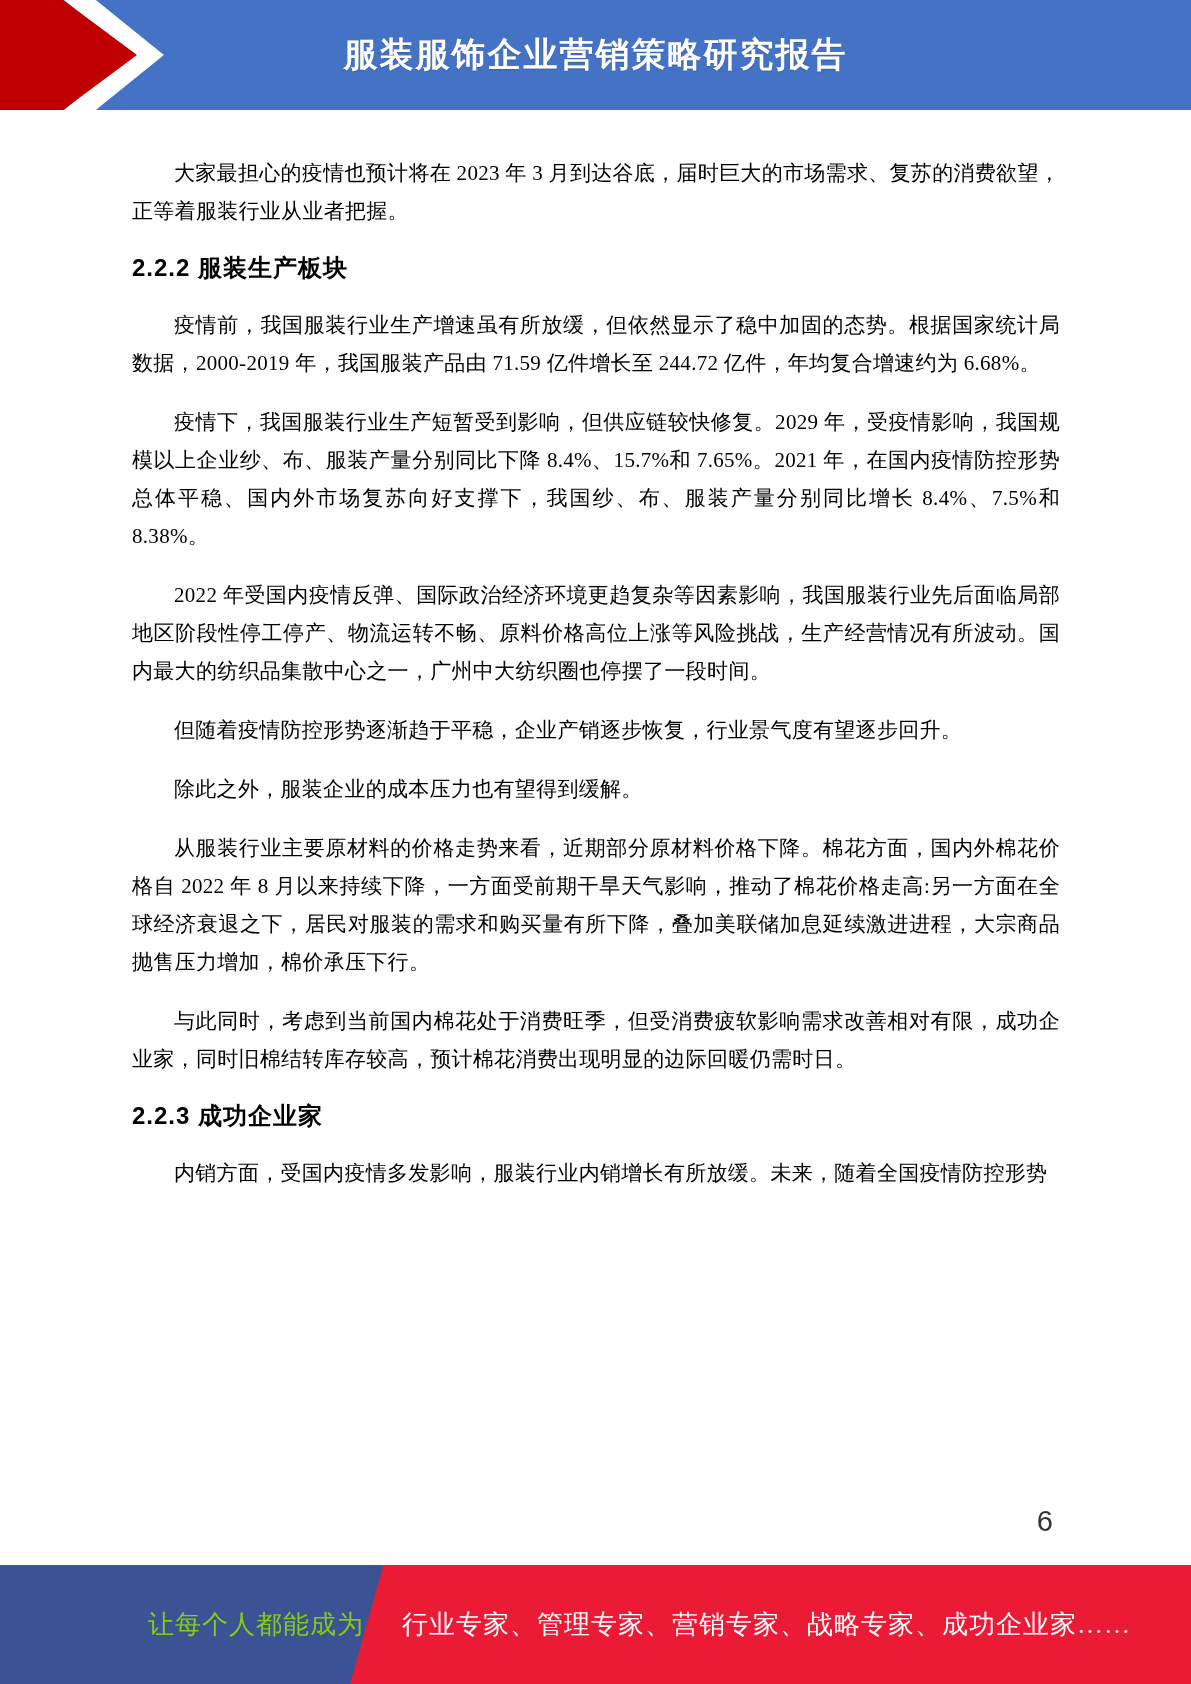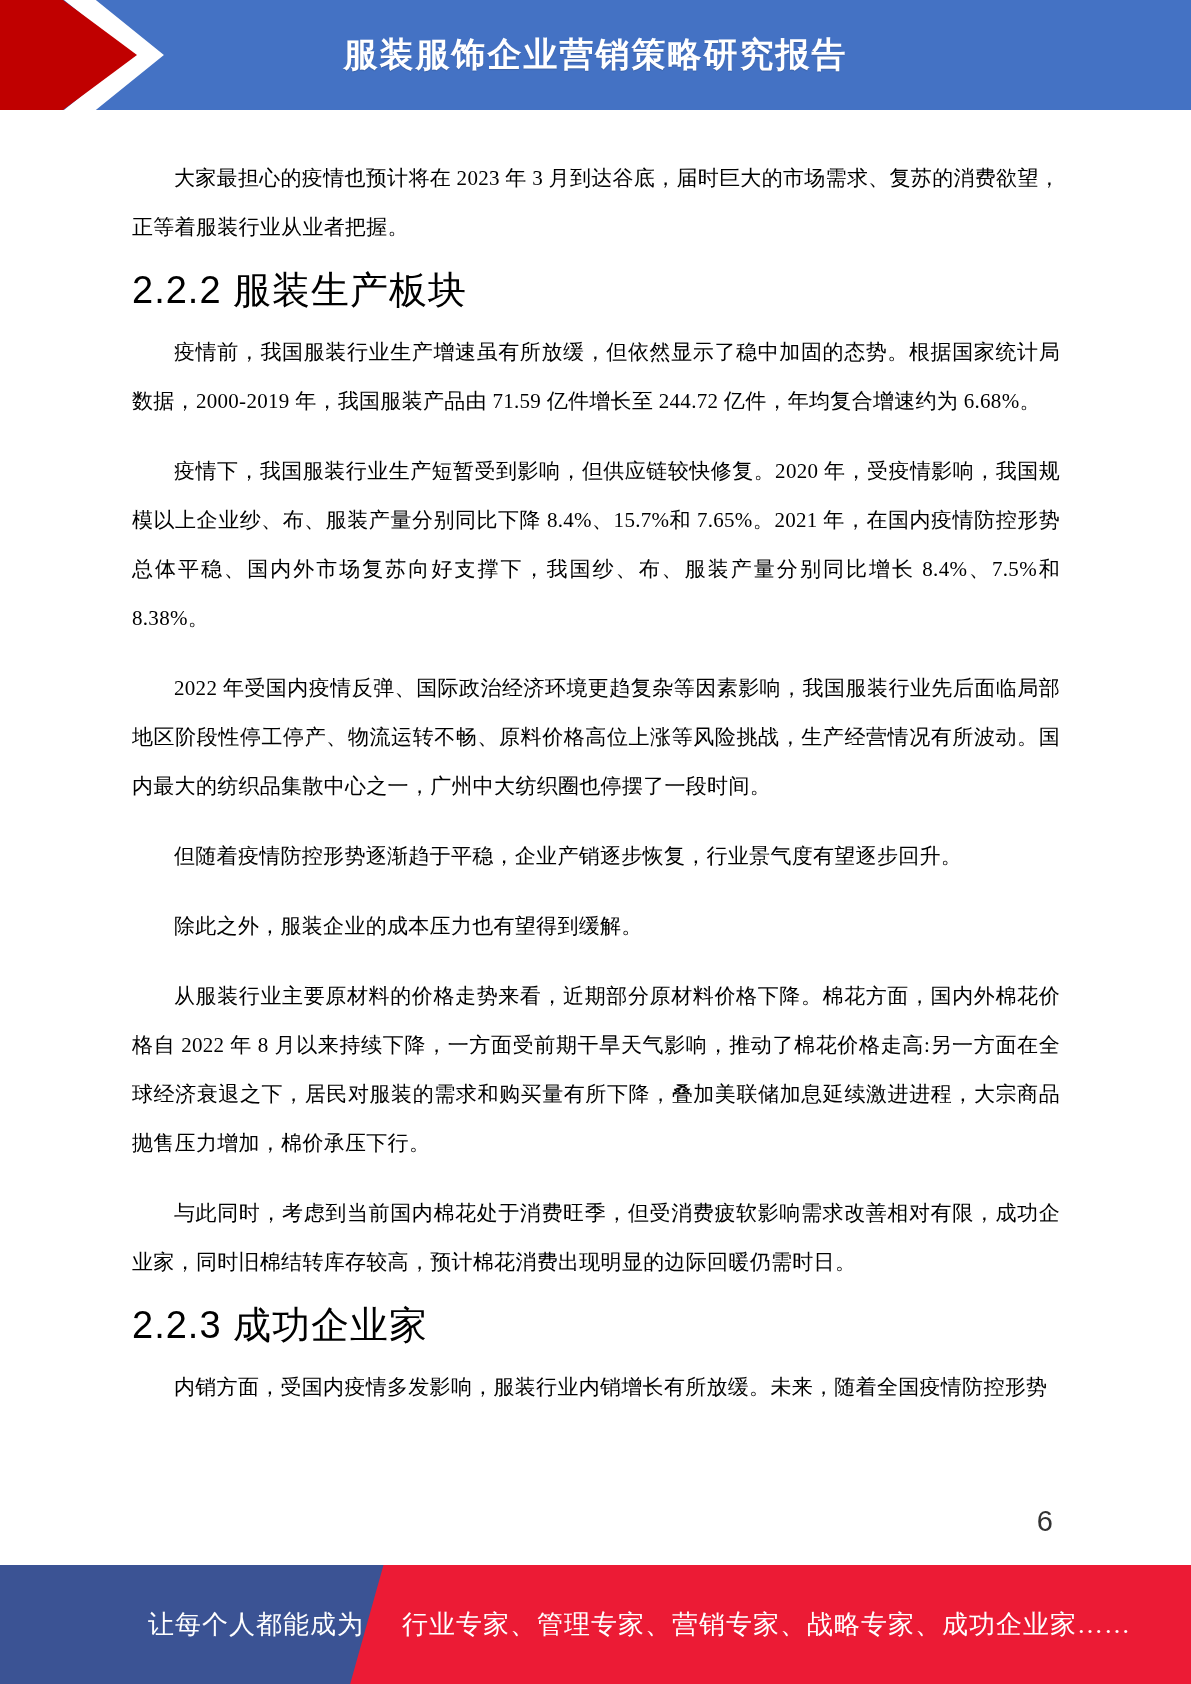--- a/index.html
+++ b/index.html
@@ -50,31 +50,31 @@
   }
 
   
   .main {
     position: absolute;
     top: 110px; left: 0; right: 0;
     padding: 44px 131px 0 132px;
   }
   .main p {
     font-size: 21px;
-    line-height: 49px;
+    line-height: 38px;
     text-indent: 2em;
     text-align: justify;
     text-justify: inter-ideograph;
     margin: 0 0 21px 0;
     letter-spacing: 0.3px;
   }
   .main h2 {
     font-family: "Liberation Sans", "DejaVu Sans", sans-serif;
-    font-weight: normal;
-    font-size: 38px;
+    font-weight: bold;
+    font-size: 24px;
     line-height: 34px;
     margin: 8px 0 21px 0;
     letter-spacing: 1px;
   }
 
   .page-number {
     position: absolute;
     top: 1505px;
     right: 138px;
     font-family: "Liberation Sans", "DejaVu Sans", sans-serif;
@@ -94,21 +94,21 @@
     inset: 0;
     background: var(--footer-red);
     clip-path: polygon(32.2% 0, 100% 0, 100% 100%, 29.4% 100%);
   }
   .footer-left {
     position: absolute;
     left: 148px;
     top: 0; bottom: 0;
     display: flex;
     align-items: center;
-    color: #ffffff;
+    color: #84cc16;
     font-size: 26px;
     letter-spacing: 1px;
   }
   .footer-right {
     position: absolute;
     left: 402px;
     top: 0; bottom: 0;
     display: flex;
     align-items: center;
     color: #ffffff;
@@ -126,21 +126,21 @@
       <polyline points="70,-8 148,55 70,118" fill="none" stroke="#ffffff" stroke-width="20"></polyline>
       <polygon points="0,0 63,0 137,55 63,110 0,110" fill="var(--arrow-red, #C00000)"></polygon>
     </svg>
     <div class="header-title">服装服饰企业营销策略研究报告</div>
   </div>
 
   <div class="main">
     <p>大家最担心的疫情也预计将在 2023 年 3 月到达谷底，届时巨大的市场需求、复苏的消费欲望，正等着服装行业从业者把握。</p>
     <h2>2.2.2 服装生产板块</h2>
     <p>疫情前，我国服装行业生产增速虽有所放缓，但依然显示了稳中加固的态势。根据国家统计局数据，2000-2019 年，我国服装产品由 71.59 亿件增长至 244.72 亿件，年均复合增速约为 6.68%。</p>
-    <p>疫情下，我国服装行业生产短暂受到影响，但供应链较快修复。2020 年，受疫情影响，我国规模以上企业纱、布、服装产量分别同比下降 8.4%、15.7%和 7.65%。2021 年，在国内疫情防控形势总体平稳、国内外市场复苏向好支撑下，我国纱、布、服装产量分别同比增长 8.4%、7.5%和 8.38%。</p>
+    <p>疫情下，我国服装行业生产短暂受到影响，但供应链较快修复。2029 年，受疫情影响，我国规模以上企业纱、布、服装产量分别同比下降 8.4%、15.7%和 7.65%。2021 年，在国内疫情防控形势总体平稳、国内外市场复苏向好支撑下，我国纱、布、服装产量分别同比增长 8.4%、7.5%和 8.38%。</p>
     <p>2022 年受国内疫情反弹、国际政治经济环境更趋复杂等因素影响，我国服装行业先后面临局部地区阶段性停工停产、物流运转不畅、原料价格高位上涨等风险挑战，生产经营情况有所波动。国内最大的纺织品集散中心之一，广州中大纺织圈也停摆了一段时间。</p>
     <p>但随着疫情防控形势逐渐趋于平稳，企业产销逐步恢复，行业景气度有望逐步回升。</p>
     <p>除此之外，服装企业的成本压力也有望得到缓解。</p>
     <p>从服装行业主要原材料的价格走势来看，近期部分原材料价格下降。棉花方面，国内外棉花价格自 2022 年 8 月以来持续下降，一方面受前期干旱天气影响，推动了棉花价格走高:另一方面在全球经济衰退之下，居民对服装的需求和购买量有所下降，叠加美联储加息延续激进进程，大宗商品抛售压力增加，棉价承压下行。</p>
     <p>与此同时，考虑到当前国内棉花处于消费旺季，但受消费疲软影响需求改善相对有限，成功企业家，同时旧棉结转库存较高，预计棉花消费出现明显的边际回暖仍需时日。</p>
     <h2>2.2.3 成功企业家</h2>
     <p>内销方面，受国内疫情多发影响，服装行业内销增长有所放缓。未来，随着全国疫情防控形势</p>
   </div>
 
   <div class="page-number">6</div>

